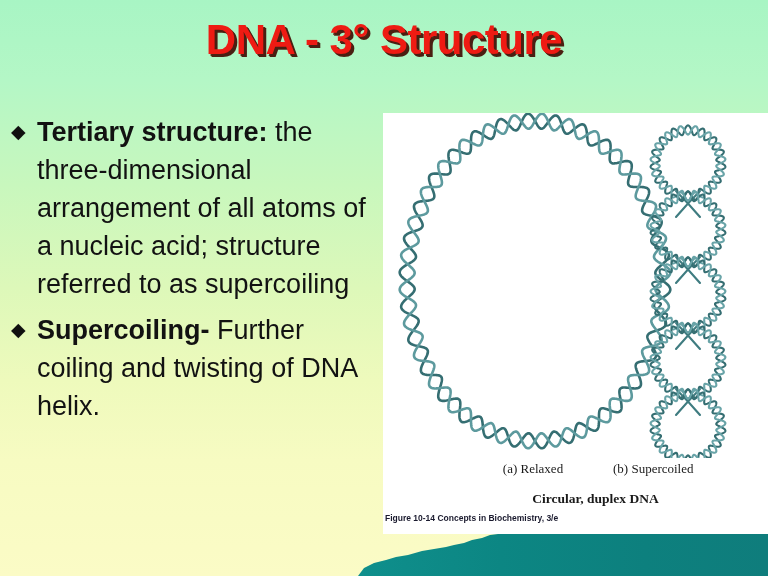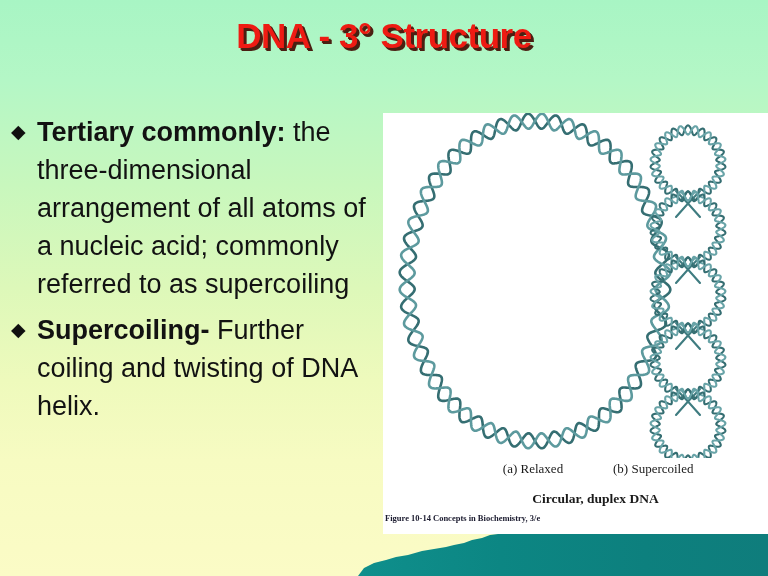--- a/index.html
+++ b/index.html
@@ -36,21 +36,21 @@
     height: 58px;
   }
 
   
   #title {
     position: absolute;
     left: 0;
     top: 16px;
     width: 768px;
     text-align: center;
-    font-size: 35px;
+    font-size: 42px;
     font-weight: bold;
     color: #ee1b13;
     letter-spacing: -0.5px;
     text-shadow: 3px 3px 0px #4a1f12, 2px 2px 0px #5d2a18;
     white-space: nowrap;
   }
 
   
   #bullets {
     position: absolute;
@@ -121,21 +121,21 @@
     width: 385px;
     text-align: center;
     font-weight: bold;
     font-size: 13.5px;
     margin-left: 20px;
   }
   #credit {
     position: absolute;
     left: 2px;
     top: 400px;
-    font-family: Liberation Serif, serif;
+    font-family: Liberation Sans, sans-serif;
     font-size: 8.5px;
     font-weight: bold;
     line-height: 11px;
     color: #1a1a2e;
     white-space: nowrap;
   }
 </style>
 </head>
 <body>
 
@@ -158,21 +158,21 @@
              L352,11 L364,12 L376,11 L388,12 L400,13 L414,14 L426,14
              L438,15 L438,58 Z" fill="url(#mtnGrad)"></path>
   </svg>
 
   <div id="title">DNA - 3° Structure</div>
 
   <div id="bullets">
 
     <div class="bullet-row">
       <span class="bullet-marker">◆</span>
-      <span class="bullet-text"><b>Tertiary commonly:</b><span> the three-dimensional arrangement of all atoms of a nucleic acid; commonly referred to as supercoiling</span></span>
+      <span class="bullet-text"><b>Tertiary structure:</b><span> the three-dimensional arrangement of all atoms of a nucleic acid; structure referred to as supercoiling</span></span>
     </div>
 
     <div class="bullet-row">
       <span class="bullet-marker">◆</span>
       <span class="bullet-text"><b>Supercoiling-</b><span>  Further coiling and twisting of DNA helix.</span></span>
     </div>
 
   </div>
 
   <div id="figure-panel">

